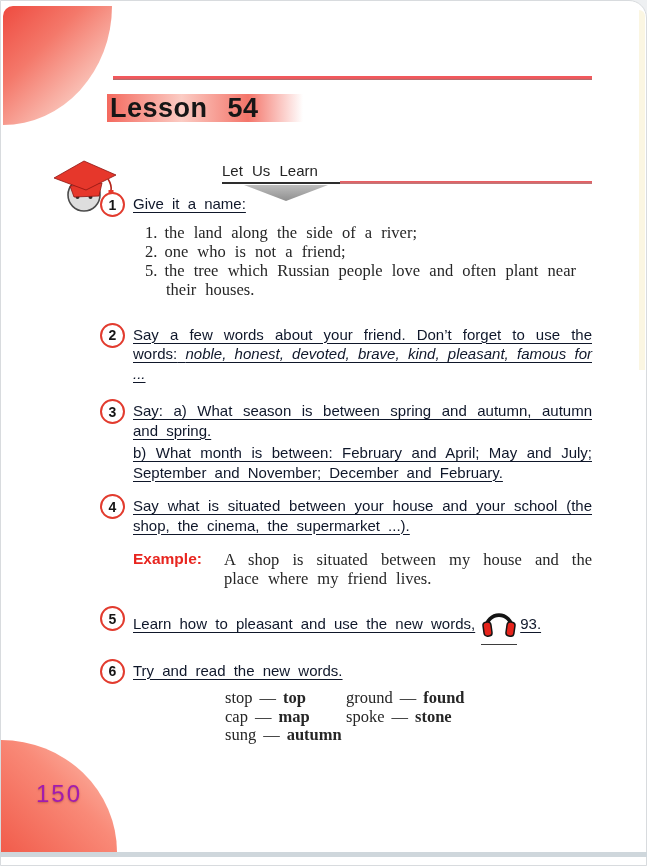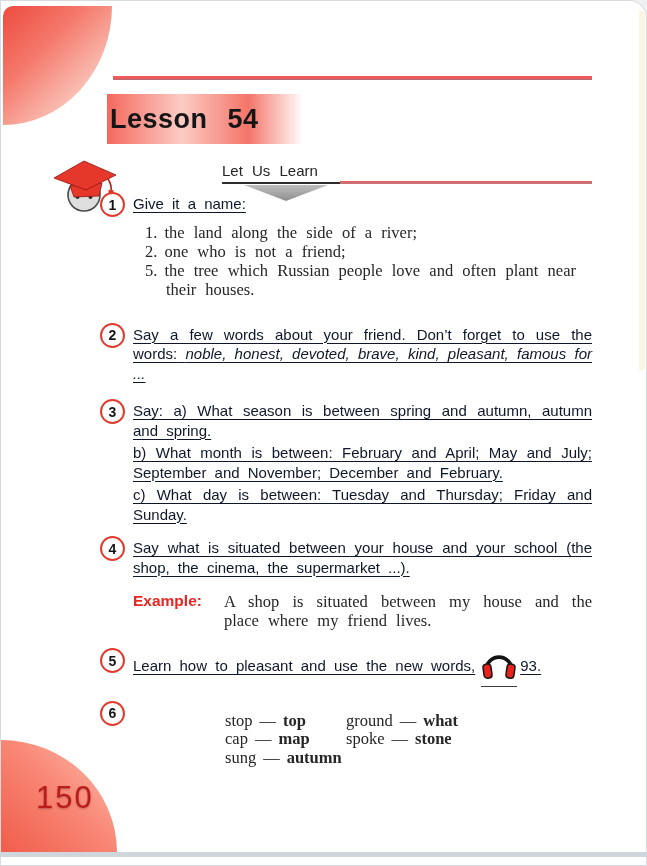--- a/index.html
+++ b/index.html
@@ -7,29 +7,29 @@
          font-family:"Liberation Sans",sans-serif;}
   .page{position:absolute;inset:0;background:#ffffff;
         border:1px solid #d8dbde;border-radius:0 18px 0 0;box-sizing:border-box;}
   
   .corner-tl{position:absolute;left:3px;top:6px;width:109px;height:119px;
              background:linear-gradient(135deg,#ee4b40 0%,#f4786a 35%,#fbd0c6 80%,#fdeae3 100%);
              border-radius:10px 0 100% 0;}
   .corner-bl{position:absolute;left:1px;top:740px;width:116px;height:112px;
              background:linear-gradient(225deg,#fdc5b6 0%,#f98a78 45%,#f15c4b 100%);
              border-radius:0 100% 0 0;}
-  .page-number{position:absolute;left:36px;top:780px;font-size:31px;letter-spacing:2px;
-               color:#b91c1c;text-shadow:0 1px 2px rgba(150,60,50,.55);}
+  .page-number{position:absolute;left:36px;top:780px;font-size:24px;letter-spacing:2px;
+               color:#a21caf;text-shadow:0 1px 2px rgba(150,60,50,.55);}
   .right-strip{position:absolute;right:2px;top:10px;width:6px;height:360px;
                background:#fbf6e2;border-radius:0 10px 0 0;}
   .bottom-rule{position:absolute;left:0;top:852px;width:100%;height:5px;background:#cfd7dc;}
   
   .top-rule{position:absolute;left:113px;top:76px;width:479px;height:4px;
             background:linear-gradient(180deg,#f2585c 0%,#f2585c 55%,#9d7274 100%);}
-  .lesson-title{position:absolute;left:107px;top:94px;width:196px;height:50px;
+  .lesson-title{position:absolute;left:107px;top:94px;width:196px;height:28px;
                 display:flex;align-items:center;padding-left:3px;box-sizing:border-box;
                 font-size:27px;font-weight:bold;color:#161616;word-spacing:12px;letter-spacing:.5px;
                 background:linear-gradient(90deg,#f4695e 0%,#fbccc4 38%,#f4756a 72%,rgba(255,255,255,0) 100%);}
   
   .lul-label{position:absolute;left:222px;top:162px;width:118px;text-align:left;
              font-size:15px;color:#242424;word-spacing:5px;padding-bottom:3px;
              border-bottom:2px solid #2e2e2e;}
   .lul-redline{position:absolute;left:340px;top:181px;width:252px;height:3px;
                background:linear-gradient(180deg,#f2585c 0%,#b97c7e 100%);}
   .lul-triangle{position:absolute;left:244px;top:185px;width:84px;height:16px;
@@ -114,21 +114,20 @@
       <div class="ex-body">
         <p class="task"><span>Say a few words about your friend. Don’t forget to use the words:</span> <span class="it">noble, honest, devoted, brave, kind, pleasant, famous for ...</span></p>
       </div>
     </div>
 
     <div class="ex m18">
       <span class="badge">3</span>
       <div class="ex-body">
         <p class="task">Say: a) What season is between spring and autumn, autumn and spring.</p>
         <p class="task">b) What month is between: February and April; May and July; September and November; December and February.</p>
-        <p class="task">c) What day is between: Tuesday and Thursday; Friday and Sunday.</p>
       </div>
     </div>
 
     <div class="ex m14">
       <span class="badge">4</span>
       <div class="ex-body">
         <p class="task">Say what is situated between your house and your school (the shop, the cinema, the supermarket ...).</p>
         <div class="example-row">
           <span class="example-label">Example:</span>
           <p class="serif example-text">A shop is situated between my house and the place where my friend lives.</p>
@@ -143,28 +142,29 @@
                 <path d="M4.5,21 A13.5,13.5 0 0 1 31.5,21" stroke="#141414" stroke-width="4" fill="none"></path>
                 <rect x="1.5" y="15" width="8.5" height="15" rx="3.5" fill="#e6241c" stroke="#141414" stroke-width="1.6" transform="rotate(-8 5.75 22.5)"></rect>
                 <rect x="26" y="15" width="8.5" height="15" rx="3.5" fill="#e6241c" stroke="#141414" stroke-width="1.6" transform="rotate(8 30.25 22.5)"></rect>
               </svg></span><span>93.</span></p>
       </div>
     </div>
 
     <div class="ex m16">
       <span class="badge">6</span>
       <div class="ex-body">
+        <p class="task">Try and read the new words.</p>
         <div class="pairs serif">
           <div class="pair-col">
             <div class="pair"><span>stop</span><span class="dash">—</span><b>top</b></div>
             <div class="pair"><span>cap</span><span class="dash">—</span><b>map</b></div>
             <div class="pair"><span>sung</span><span class="dash">—</span><b>autumn</b></div>
           </div>
           <div class="pair-col">
-            <div class="pair"><span>ground</span><span class="dash">—</span><b>what</b></div>
+            <div class="pair"><span>ground</span><span class="dash">—</span><b>found</b></div>
             <div class="pair"><span>spoke</span><span class="dash">—</span><b>stone</b></div>
           </div>
         </div>
       </div>
     </div>
 
   </div>
 </div>
 
 </body></html>

